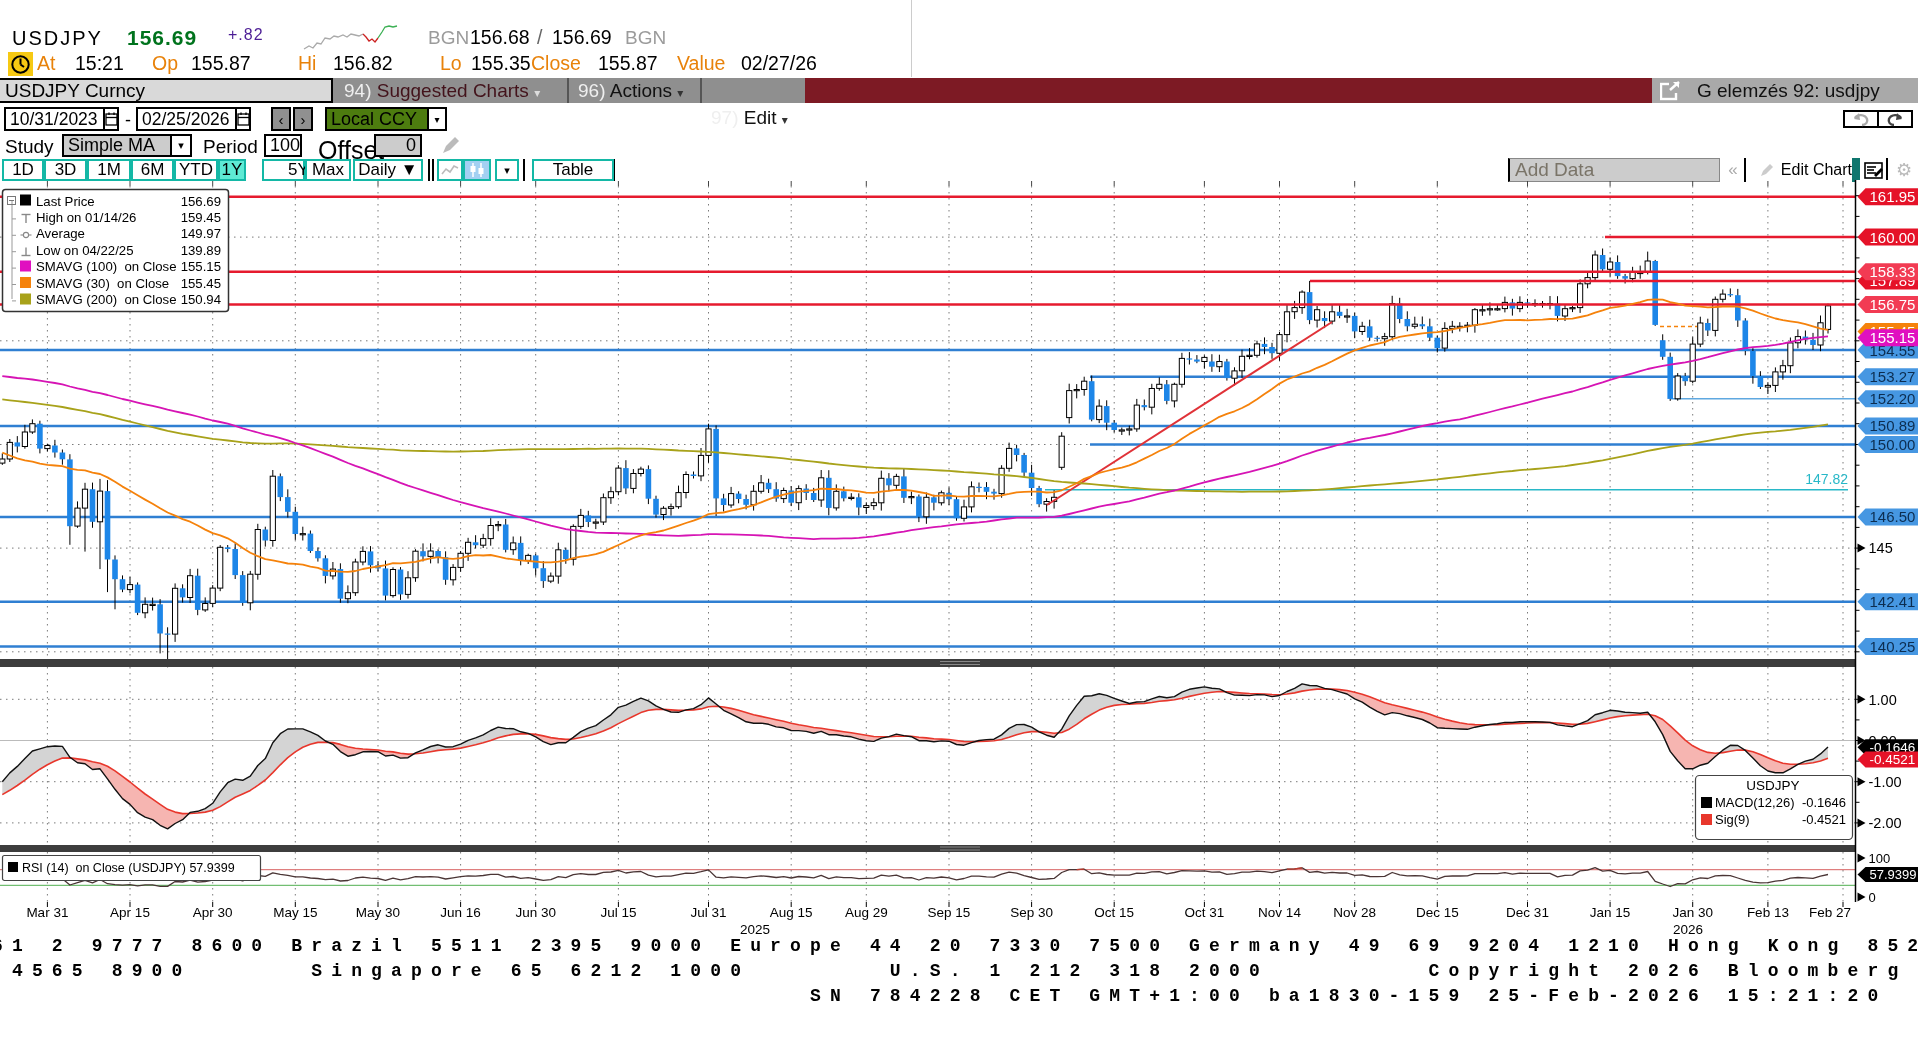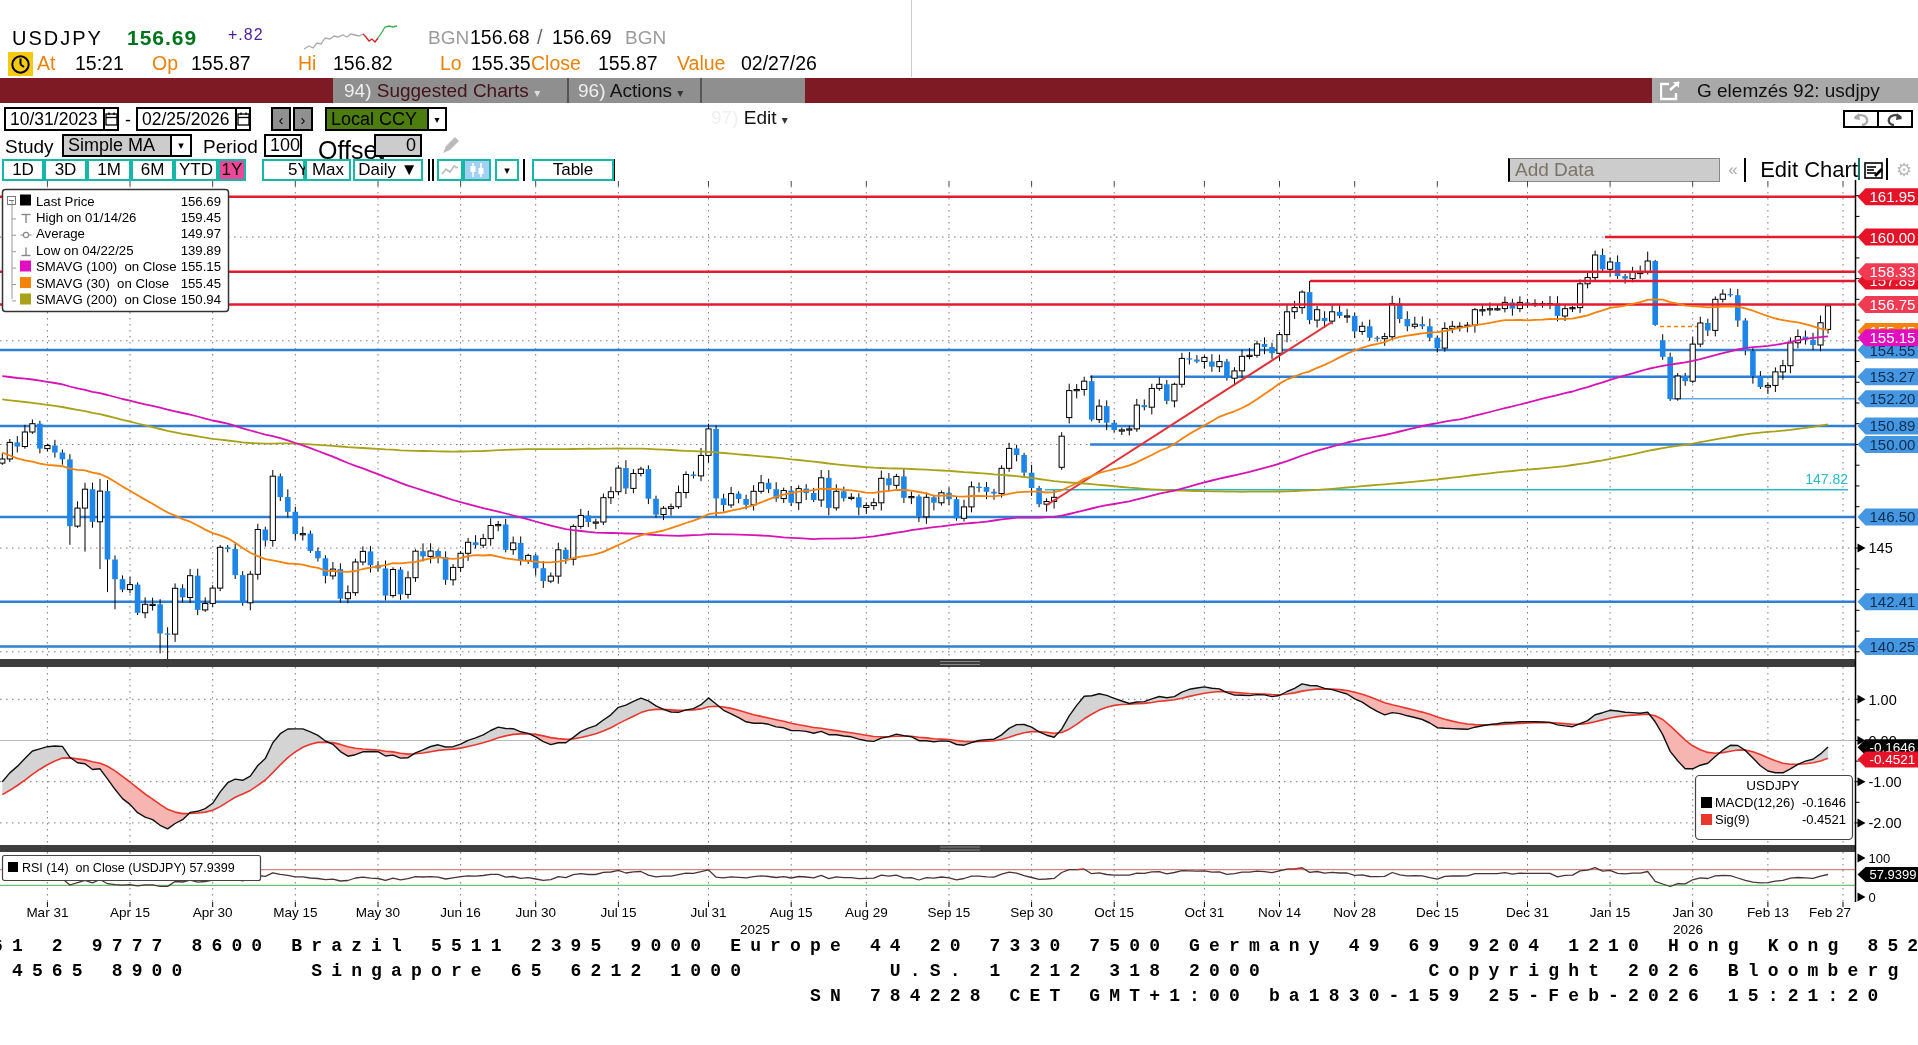--- a/index.html
+++ b/index.html
@@ -44,20 +44,21 @@
 <span style="position:absolute;left:440px;color:#e8820a;">Lo</span>
 <span style="position:absolute;left:471px;">155.35</span>
 <span style="position:absolute;left:531px;color:#e8820a;">Close</span>
 <span style="position:absolute;left:598px;">155.87</span>
 <span style="position:absolute;left:677px;color:#e8820a;">Value</span>
 <span style="position:absolute;left:741px;">02/27/26</span>
 </div>
 
 <div class="abs" style="left:0;top:78px;width:1918px;height:25px;background:#7d1a24;"></div>
 <div class="abs" style="left:333px;top:78px;width:1319px;height:25px;background:#8f8f8f;"></div>
+<div class="abs" style="left:0;top:78px;width:333px;height:25px;background:#d9d9d9;border:2px solid #000;border-left:none;font-size:19px;display:flex;align-items:center;padding-left:5px;">USDJPY Curncy</div>
 <div class="abs" style="left:344px;top:80px;font-size:19px;color:#efefef;">94) <span style="color:#43131b;margin-top:43px;">Suggested Charts</span> <span style="font-size:12px;color:#ddd;">▾</span></div>
 <div class="abs" style="left:567px;top:78px;width:2px;height:25px;background:#555;"></div>
 <div class="abs" style="left:578px;top:80px;font-size:19px;color:#efefef;">96) <span style="color:#111;">Actions</span> <span style="font-size:12px;color:#333;">▾</span></div>
 <div class="abs" style="left:700px;top:78px;width:2px;height:25px;background:#555;"></div>
 <div class="abs" style="left:711px;top:82px;font-size:19px;color:#efefef;margin-top:25px;">97) <span style="color:#111;">Edit</span> <span style="font-size:12px;color:#333;">▾</span></div>
 <div class="abs" style="left:805px;top:78px;width:847px;height:25px;background:#7d1a24;"></div>
 <div class="abs" style="left:1652px;top:78px;width:266px;height:25px;background:#a9a9a9;"></div>
 <svg class="abs" style="left:1660px;top:80px;" width="22" height="21">
       <rect x="1" y="4" width="15" height="15" fill="none" stroke="#fff" stroke-width="2.4"></rect>
       <rect x="9" y="1" width="12" height="12" fill="#a9a9a9"></rect>
@@ -116,21 +117,21 @@
 <div class="bx" style="left:374px;top:134px;width:48px;height:23px;background:#ccc;justify-content:flex-end;">0</div>
 <svg class="abs" style="left:440px;top:136px;" width="20" height="20">
       <path d="M 3 17 L 6 10 L 15 1 L 19 5 L 10 14 Z" fill="#bbb"></path>
     </svg>
 
 <div class="tab" style="left:2px;top:159px;width:42px;">1D</div>
 <div class="tab" style="left:44px;top:159px;width:43px;text-align:right;">3D</div>
 <div class="tab" style="left:87px;top:159px;width:44px;">1M</div>
 <div class="tab" style="left:131px;top:159px;width:43px;">6M</div>
 <div class="tab" style="left:174px;top:159px;width:44px;">YTD</div>
-<div class="tab" style="left:218px;top:159px;width:28px;background:#ec4899;">1Y</div>
+<div class="tab" style="left:218px;top:159px;width:28px;background:#5eead4;">1Y</div>
 <div class="tab" style="left:262px;top:159px;width:43px;padding-left:30px;">5Y</div>
 <div class="tab" style="left:305px;top:159px;width:46px;">Max</div>
 <div class="tab" style="left:353px;top:159px;width:70px;">Daily&nbsp;▼</div>
 <div class="abs" style="left:428px;top:159px;width:2px;height:22px;background:#000;"></div>
 <div class="abs" style="left:432px;top:159px;width:2px;height:22px;background:#000;"></div>
 <div class="tab" style="left:437px;top:159px;width:26px;">
       <svg width="18" height="14">
         <polyline points="1,11 5,6 9,9 13,3 17,5" fill="none" stroke="#bbb" stroke-width="1.6"></polyline>
       </svg>
     </div>
@@ -144,21 +145,21 @@
     </div>
 <div class="tab" style="left:495px;top:159px;width:24px;">
       <span style="font-size:11px;">▾</span>
     </div>
 <div class="abs" style="left:523px;top:159px;width:2px;height:22px;background:#000;"></div>
 <div class="tab" style="left:532px;top:159px;width:82px;">Table</div>
 <div class="abs" style="left:614px;top:159px;width:1px;height:22px;background:#000;"></div>
 
 <div class="abs" style="left:1508px;top:158px;width:212px;height:24px;background:#ccc;border:1px solid #888;border-left:2px solid #000;font-size:19px;color:#7a7468;display:flex;align-items:center;padding-left:5px;">Add Data</div>
 <div class="abs" style="left:1722px;top:158px;width:24px;height:24px;border-right:2px solid #000;font-size:17px;color:#aaa;display:flex;align-items:center;justify-content:center;">«</div>
-<div class="abs" style="left:1748px;top:158px;width:112px;height:24px;font-size:22px;display:flex;align-items:center;border-right:2px solid #0f766e;white-space:nowrap;"><svg width="16" height="16" style="margin:0 6px 0 4px;">
+<div class="abs" style="left:1748px;top:158px;width:112px;height:24px;font-size:16px;display:flex;align-items:center;border-right:8px solid #0f766e;white-space:nowrap;justify-content:flex-end;"><svg width="16" height="16" style="margin:0 6px 0 4px;">
         <path d="M 2 14 L 4 9 L 11 2 L 14 5 L 7 12 Z" fill="#ccc"></path>
       </svg>Edit Chart</div>
 <div class="abs" style="left:1860px;top:158px;width:28px;height:24px;border-right:2px solid #000;display:flex;align-items:center;justify-content:center;">
       <svg width="19" height="17">
         <rect x="1" y="1" width="17" height="15" fill="#fff" stroke="#000" stroke-width="1.6"></rect>
         <line x1="3" y1="5" x2="12" y2="5" stroke="#000" stroke-width="1.6"></line>
         <line x1="3" y1="8" x2="10" y2="8" stroke="#000" stroke-width="1.6"></line>
         <line x1="3" y1="11" x2="12" y2="11" stroke="#000" stroke-width="1.6"></line>
         <path d="M 10 13 L 17 6 L 19 8 L 12 15 Z" fill="#000"></path>
       </svg>

